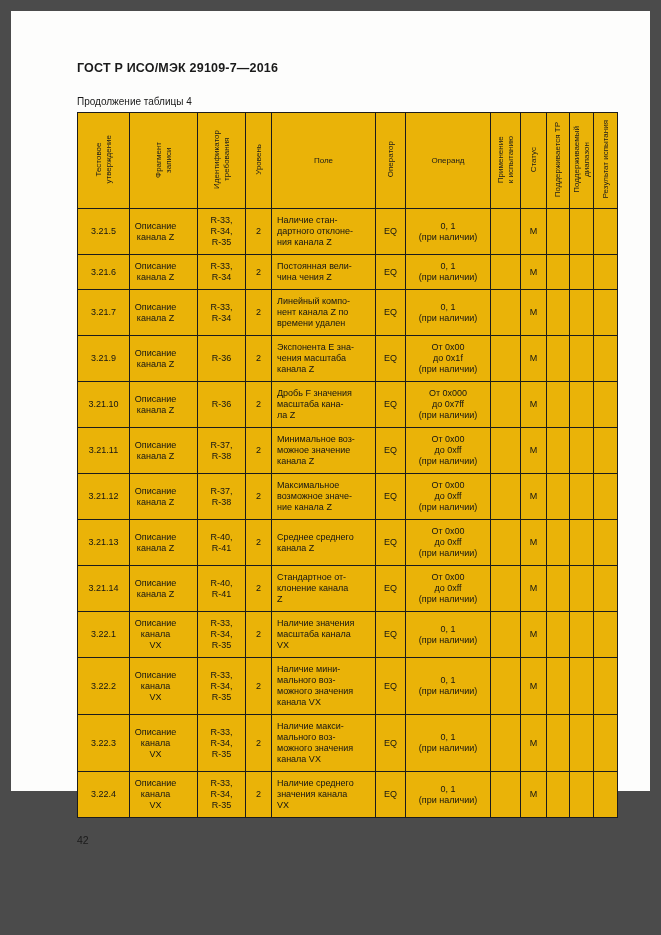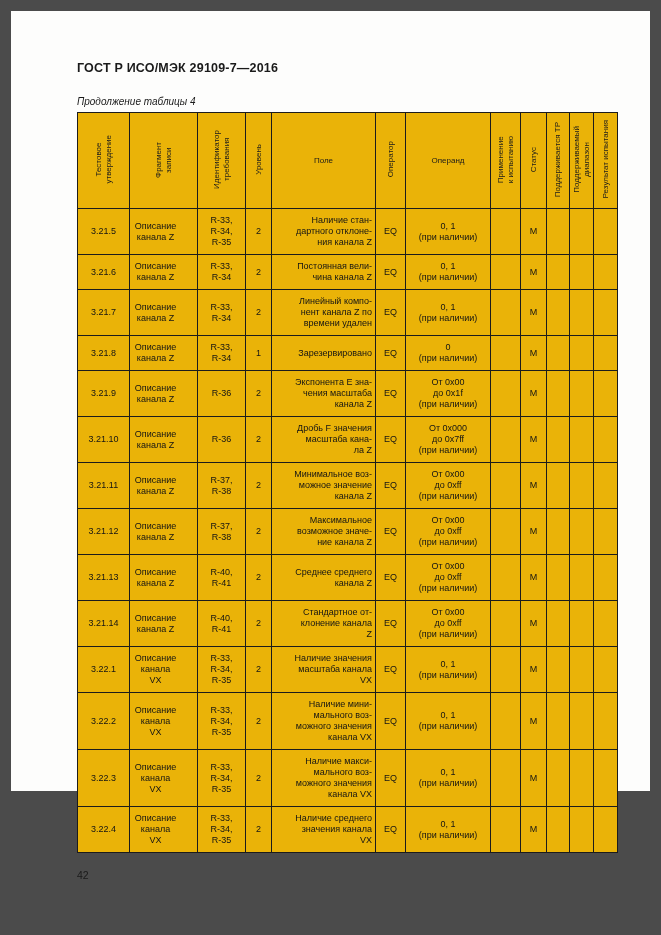--- a/index.html
+++ b/index.html
@@ -19,21 +19,20 @@
     padding: 50px 20px 0 66px;
   }
   .doc-header {
     font-size: 12.5px;
     font-weight: bold;
     color: #1a1a1a;
     letter-spacing: 0.2px;
   }
   .table-caption {
     font-size: 10px;
-    font-style: italic;
     color: #1a1a1a;
     margin: 21px 0 5px 0;
   }
   table.req {
     border-collapse: collapse;
     table-layout: fixed;
     width: 540px;
     background: #eab308;
   }
   table.req th, table.req td {
@@ -59,23 +58,23 @@
   table.req td {
     font-size: 9px;
     line-height: 11px;
     padding: 6px 2px;
     text-align: center;
     vertical-align: middle;
     white-space: pre-line;
     color: #141414;
   }
   table.req td.col-field {
-    text-align: right;
+    text-align: left;
     padding-left: 5px;
-    padding-right: 3px;
+    padding-right: 14px;
   }
   table.req td.col-fragment {
     padding-left: 4px;
     padding-right: 20px;
   }
   .page-number {
     margin-top: 16px;
     font-size: 10.5px;
     color: #1a1a1a;
   }
@@ -145,21 +144,21 @@
           <td class="col-test-result"></td>
         </tr>
         <tr>
           <td class="col-test-statement">3.21.6</td>
           <td class="col-fragment">Описание
 канала Z</td>
           <td class="col-requirement-id">R-33,
 R-34</td>
           <td class="col-level">2</td>
           <td class="col-field">Постоянная вели-
-чина канала Z</td>
+чина чения Z</td>
           <td class="col-operator">EQ</td>
           <td class="col-operand">0, 1
 (при наличии)</td>
           <td class="col-application"></td>
           <td class="col-status">М</td>
           <td class="col-supported-tr"></td>
           <td class="col-supported-range"></td>
           <td class="col-test-result"></td>
         </tr>
         <tr>
@@ -167,37 +166,20 @@
           <td class="col-fragment">Описание
 канала Z</td>
           <td class="col-requirement-id">R-33,
 R-34</td>
           <td class="col-level">2</td>
           <td class="col-field">Линейный компо-
 нент канала Z по
 времени удален</td>
           <td class="col-operator">EQ</td>
           <td class="col-operand">0, 1
-(при наличии)</td>
-          <td class="col-application"></td>
-          <td class="col-status">М</td>
-          <td class="col-supported-tr"></td>
-          <td class="col-supported-range"></td>
-          <td class="col-test-result"></td>
-        </tr>
-        <tr>
-          <td class="col-test-statement">3.21.8</td>
-          <td class="col-fragment">Описание
-канала Z</td>
-          <td class="col-requirement-id">R-33,
-R-34</td>
-          <td class="col-level">1</td>
-          <td class="col-field">Зарезервировано</td>
-          <td class="col-operator">EQ</td>
-          <td class="col-operand">0
 (при наличии)</td>
           <td class="col-application"></td>
           <td class="col-status">М</td>
           <td class="col-supported-tr"></td>
           <td class="col-supported-range"></td>
           <td class="col-test-result"></td>
         </tr>
         <tr>
           <td class="col-test-statement">3.21.9</td>
           <td class="col-fragment">Описание

